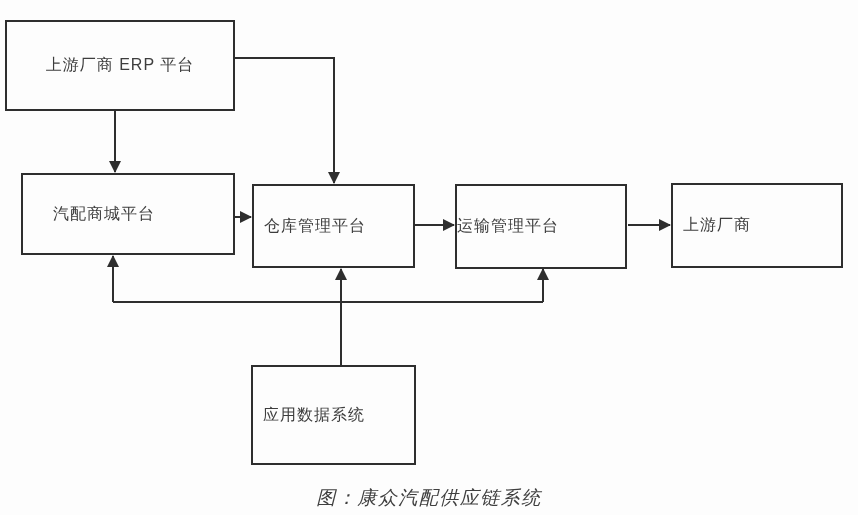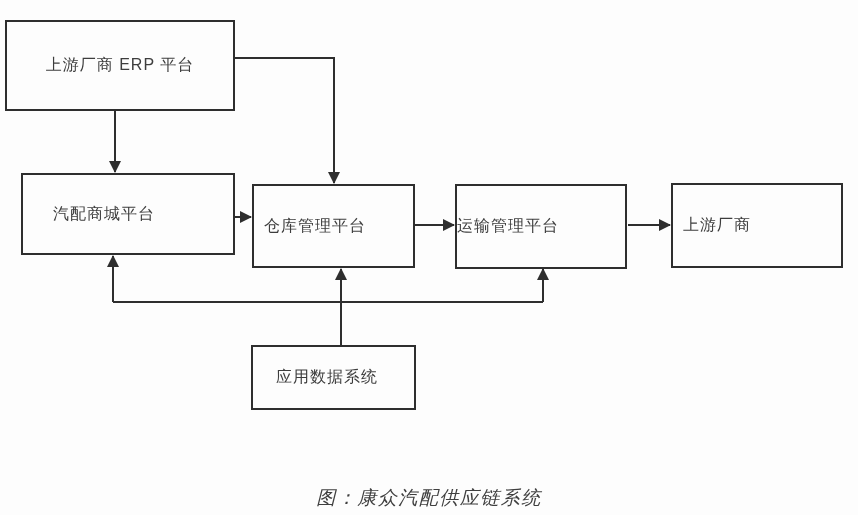--- a/index.html
+++ b/index.html
@@ -85,19 +85,19 @@
   </div>
 
   <div class="node" style="left:455px; top:184px; width:172px; height:85px; padding-left:0;">
     <span class="node-label">运输管理平台</span>
   </div>
 
   <div class="node" style="left:671px; top:183px; width:172px; height:85px; padding-left:10px;">
     <span class="node-label">上游厂商</span>
   </div>
 
-  <div class="node" style="left:251px; top:345px; width:165px; height:65px; padding-left:23px;">
+  <div class="node" style="left:251px; top:365px; width:165px; height:100px; padding-left:10px;">
     <span class="node-label">应用数据系统</span>
   </div>
 
   <div class="caption">图：康众汽配供应链系统</div>
 
 </div>
 
 </body></html>

